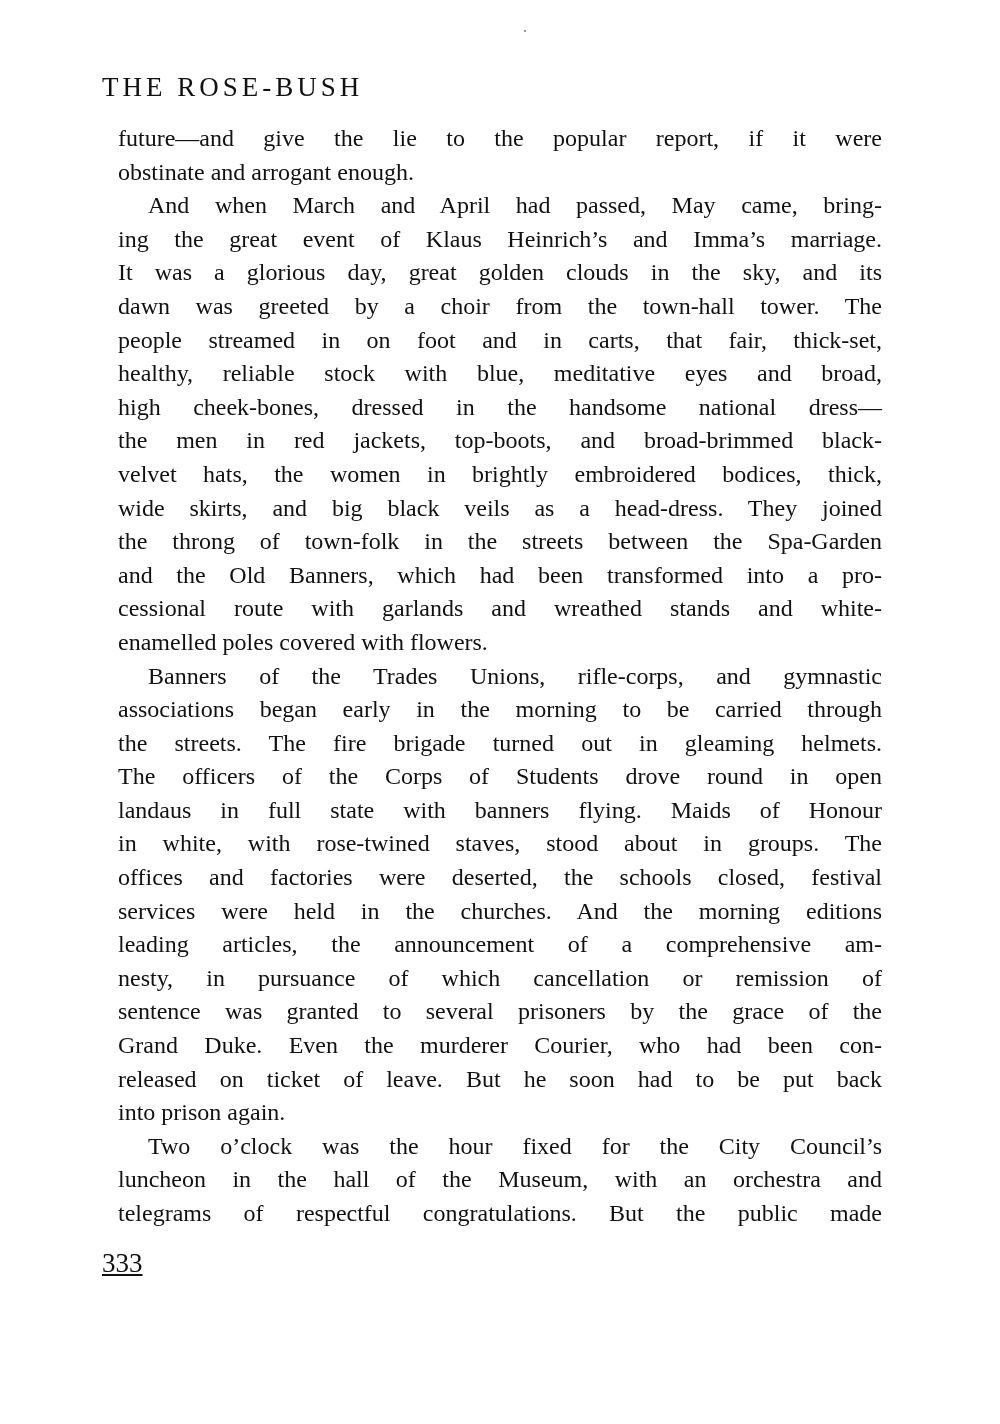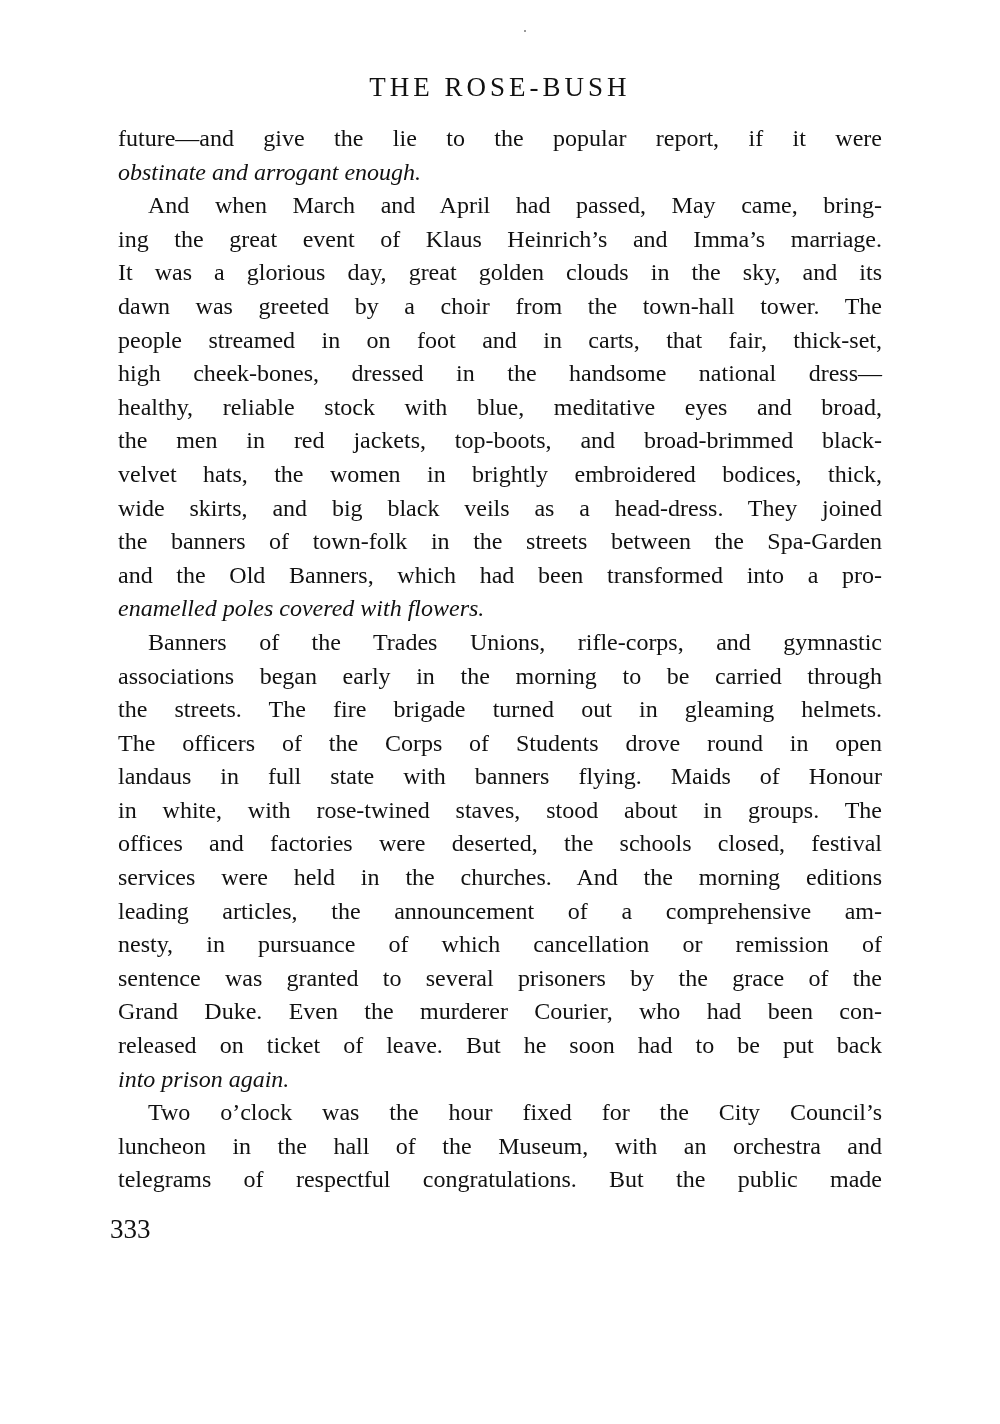--- a/index.html
+++ b/index.html
@@ -15,21 +15,21 @@
       font-family: "Liberation Serif", "DejaVu Serif", serif;
       color: #111111;
     }
     .page {
       position: absolute;
       left: 102px;
       top: 70px;
       width: 796px;
     }
     .running-head {
-      text-align: center;
+      text-align: left;
       font-size: 27px;
       letter-spacing: 4px;
       font-weight: normal;
       line-height: 34px;
       height: 36px;
       margin: 0;
     }
     .body-text {
       font-size: 24px;
       line-height: 33.6px;
@@ -41,32 +41,32 @@
     .line {
       display: block;
       text-align: justify;
       text-align-last: justify;
       white-space: nowrap;
       overflow: visible;
       height: 33.6px;
     }
     .line.last {
       text-align-last: left;
-      font-style: italic;
     }
     .line.indent {
       text-indent: 30px;
     }
     .line i {
       font-style: italic;
     }
     .folio {
       font-size: 27px;
       line-height: 33.6px;
-      margin: 8px;
+      margin: 0;
+      text-decoration: underline;
     }
     .speck {
       position: absolute;
       width: 2px;
       height: 2px;
       background: #999;
     }
   </style>
 </head>
 <body>
@@ -80,27 +80,28 @@
       <div>
         <span class="line">future—and give the lie to the popular report, if it were</span>
         <span class="line last">obstinate and arrogant enough.</span>
       </div>
       <div>
         <span class="line indent">And when March and April had passed, May came, bring-</span>
         <span class="line">ing the great event of Klaus Heinrich’s and Imma’s marriage.</span>
         <span class="line">It was a glorious day, great golden clouds in the sky, and its</span>
         <span class="line">dawn was greeted by a choir from the town-hall tower. The</span>
         <span class="line">people streamed in on foot and in carts, that fair, thick-set,</span>
+        <span class="line">healthy, reliable stock with blue, meditative eyes and broad,</span>
         <span class="line">high cheek-bones, dressed in the handsome national dress—</span>
-        <span class="line">healthy, reliable stock with blue, meditative eyes and broad,</span>
         <span class="line">the men in red jackets, top-boots, and broad-brimmed black-</span>
         <span class="line">velvet hats, the women in brightly embroidered bodices, thick,</span>
         <span class="line">wide skirts, and big black veils as a head-dress. They joined</span>
-        <span class="line">the banners of town-folk in the streets between the Spa-Garden</span>
+        <span class="line">the throng of town-folk in the streets between the Spa-Garden</span>
         <span class="line">and the Old Banners, which had been transformed into a pro-</span>
+        <span class="line">cessional route with garlands and wreathed stands and white-</span>
         <span class="line last">enamelled poles covered with flowers.</span>
       </div>
       <div>
         <span class="line indent">Banners of the Trades Unions, rifle-corps, and gymnastic</span>
         <span class="line">associations began early in the morning to be carried through</span>
         <span class="line">the streets. The fire brigade turned out in gleaming helmets.</span>
         <span class="line">The officers of the Corps of Students drove round in open</span>
         <span class="line">landaus in full state with banners flying. Maids of Honour</span>
         <span class="line">in white, with rose-twined staves, stood about in groups. The</span>
         <span class="line">offices and factories were deserted, the schools closed, festival</span>

